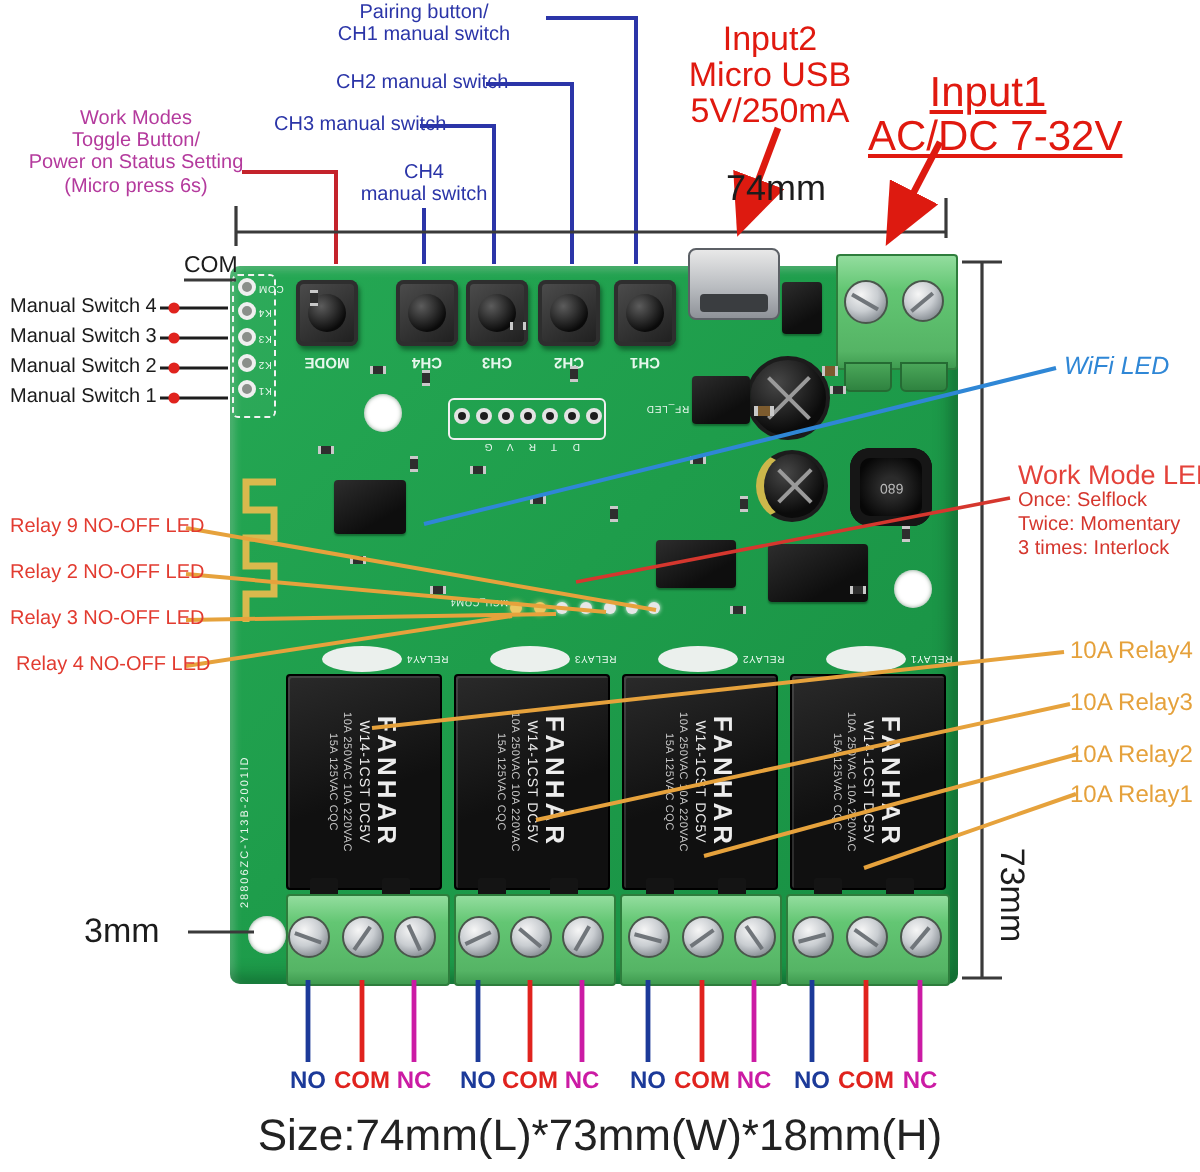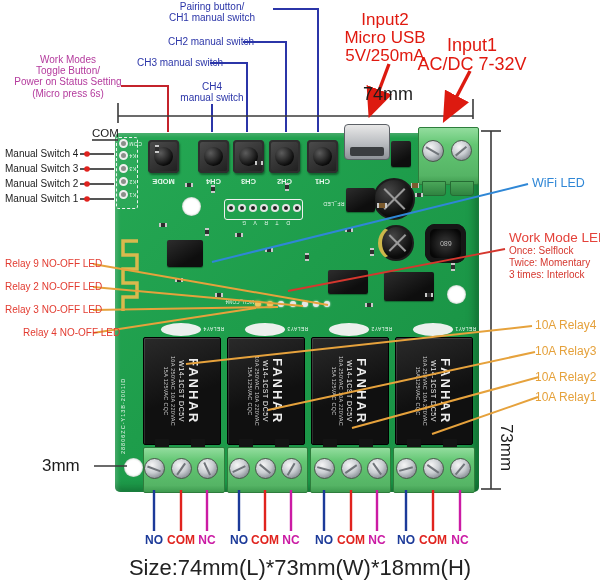--- a/index.html
+++ b/index.html
@@ -4,21 +4,21 @@
 <style>
   html,body{margin:0;padding:0;background:#fff;}
   .stage{position:relative;width:600px;height:586px;background:#ffffff;font-family:"Liberation Sans",sans-serif;overflow:hidden;}
   .abs{position:absolute;}
   .lbl{position:absolute;line-height:1.12;white-space:nowrap;z-index:6;}
   .blue{color:#2b35a8;}
   .magenta{color:#b43a9d;}
   .red{color:#e0190f;}
   .crimson{color:#d5372e;}
   .orange{color:#e5a13b;}
-  .wifiblue{color:#2f87d6;}
+  .wifiblue{color:#2f87d6;font-style:italic;}
   .relayred{color:#e23b30;}
   .black{color:#1c1c1c;}
   .navy{color:#1c3a99;}
   .ncmag{color:#cb1ba4;}
   .ctr{text-align:center;}
   .rgt{text-align:center;}
   
   .board{position:absolute;left:115px;top:133px;width:364px;height:359px;background:linear-gradient(135deg,#25a854 0%,#1e9d4b 45%,#188f43 100%);border-radius:5px;z-index:1;box-shadow:inset -4px -4px 8px rgba(0,40,15,.35), inset 2px 2px 4px rgba(255,255,255,.25);}
   .pinbox{position:absolute;border:1.5px dashed #f2f2f2;border-radius:3px;background:rgba(255,255,255,.04);}
   .pin{position:absolute;width:9px;height:9px;border-radius:50%;background:#8a8f8a;border:2px solid #efefef;box-sizing:border-box;}
@@ -324,35 +324,35 @@
     <div>Toggle Button/</div>
     <div>Power on Status Setting</div>
     <div>(Micro press 6s)</div>
   </div>
 
   <div class="lbl red ctr" style="left:335px;top:11px;width:100px;font-size:17px;line-height:1.05;">
     <div>Input2</div>
     <div>Micro USB</div>
     <div>5V/250mA</div>
   </div>
-  <div class="lbl red ctr" style="left:412px;top:36px;width:120px;font-size:18px;line-height:1.05;">
+  <div class="lbl red ctr" style="left:434px;top:36px;width:120px;font-size:21px;line-height:1.05;text-decoration:underline;">
     <div>Input1</div>
     <div>AC/DC 7-32V</div>
   </div>
   <div class="lbl black" style="left:363px;top:84px;font-size:18px;">74mm</div>
 
   <div class="lbl black" style="left:92px;top:127px;font-size:11.5px;">COM</div>
   <div class="lbl black" style="left:5px;top:148px;font-size:10px;">Manual Switch 4</div>
   <div class="lbl black" style="left:5px;top:163px;font-size:10px;">Manual Switch 3</div>
   <div class="lbl black" style="left:5px;top:178px;font-size:10px;">Manual Switch 2</div>
   <div class="lbl black" style="left:5px;top:193px;font-size:10px;">Manual Switch 1</div>
   <div class="lbl relayred" style="left:5px;top:258px;font-size:10px;">Relay 9 NO-OFF LED</div>
   <div class="lbl relayred" style="left:5px;top:281px;font-size:10px;">Relay 2 NO-OFF LED</div>
   <div class="lbl relayred" style="left:5px;top:304px;font-size:10px;">Relay 3 NO-OFF LED</div>
-  <div class="lbl relayred" style="left:23px;top:327px;font-size:10px;">Relay 4 NO-OFF LED</div>
+  <div class="lbl relayred" style="left:8px;top:327px;font-size:10px;">Relay 4 NO-OFF LED</div>
 
   <div class="lbl wifiblue" style="left:532px;top:176px;font-size:12.5px;">WiFi LED</div>
   <div class="lbl" style="left:509px;top:230px;z-index:6;">
     <div class="crimson" style="font-size:13.5px;color:#e4423a;">Work Mode LED</div>
     <div class="crimson" style="font-size:10px;line-height:1.18;">Once: Selflock</div>
     <div class="crimson" style="font-size:10px;line-height:1.18;">Twice: Momentary</div>
     <div class="crimson" style="font-size:10px;line-height:1.18;">3 times: Interlock</div>
   </div>
   <div class="lbl orange" style="left:535px;top:319px;font-size:12px;">10A Relay4</div>
   <div class="lbl orange" style="left:535px;top:345px;font-size:12px;">10A Relay3</div>

